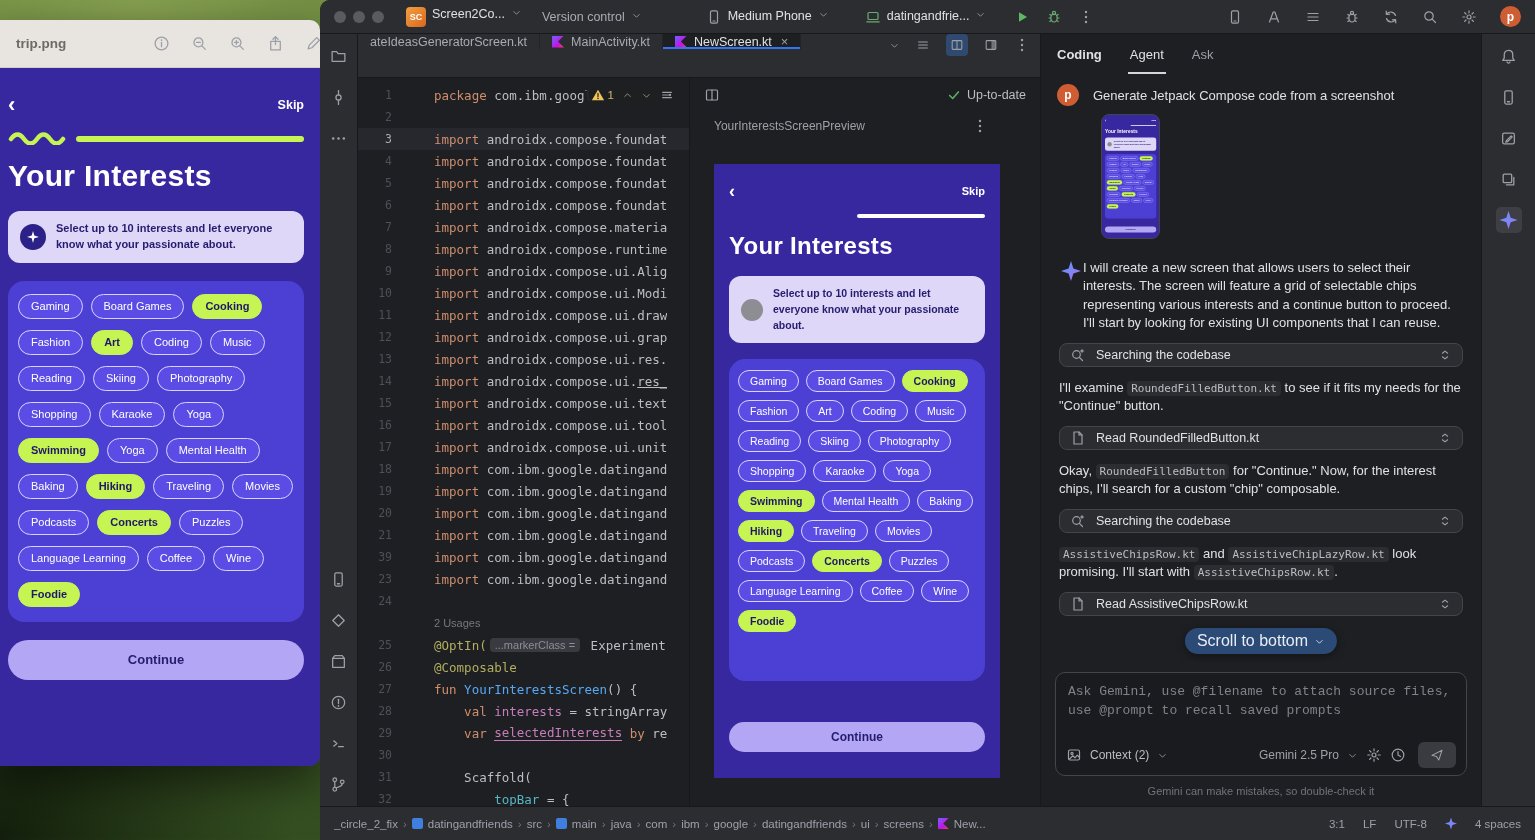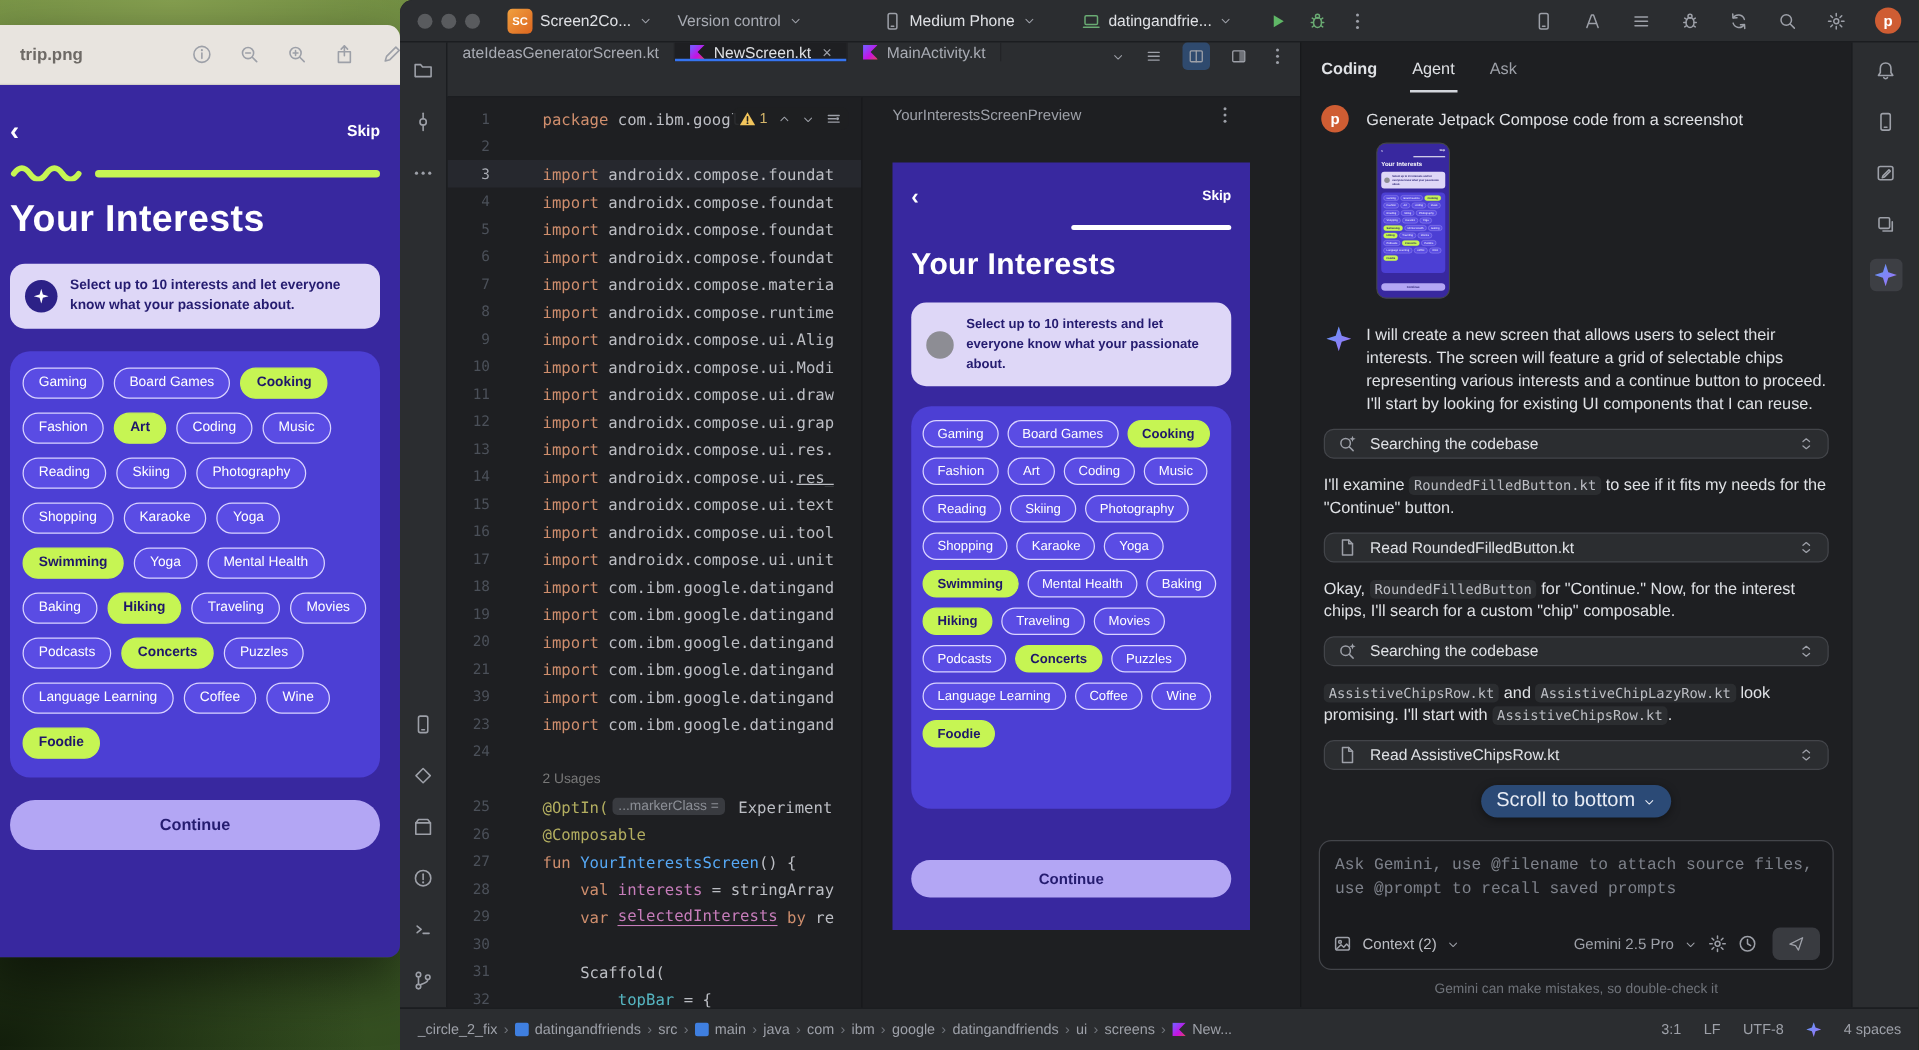--- a/index.html
+++ b/index.html
@@ -74,21 +74,21 @@
 .screen-sm .scr-card-text{font-size:10.5px;line-height:1.5;font-weight:600;}
 .screen-sm .scr-chipwrap{margin-top:16px;padding:11px 9px;gap:8px 7px;height:322px;}
 .screen-sm .chip{height:22px;padding:0 11px;border-radius:11px;font-size:10.5px;}
 .screen-sm .scr-btn{margin-top:auto;margin-bottom:26px;height:30px;border-radius:16px;font-size:12px;}
 
 
 #ide{position:absolute;left:320px;top:0;width:1215px;height:840px;background:#1e1f22;display:flex;flex-direction:column;border-top-left-radius:10px;overflow:hidden;}
 .titlebar{height:34px;flex:0 0 34px;background:#2b2d30;border-bottom:1px solid #17181b;display:flex;align-items:center;padding:0 10px 0 14px;font-size:12.5px;}
 .traffic{display:flex;gap:7px;margin-right:22px;}
 .tl-dot{width:12px;height:12px;border-radius:50%;background:#595b5e;}
-.tl-group{display:flex;align-items:center;gap:6px;}
+.tl-group{display:flex;gap:6px;}
 .sc-badge{width:20px;height:20px;border-radius:4px;background:linear-gradient(135deg,#f0a03f,#dd661f);color:#fff;font-size:9px;font-weight:800;display:grid;place-items:center;}
 .tl-label{color:#dfe1e5;}
 .tl-label.dim{color:#a8abb3;}
 .tl-right{margin-left:auto;display:flex;align-items:center;gap:23px;padding-right:4px;}
 .green{color:#6aab73;}
 
 .main{flex:1;display:flex;min-height:0;}
 .left-strip{width:38px;flex:0 0 38px;background:#2b2d30;border-right:1px solid #17181b;display:flex;flex-direction:column;align-items:center;padding:9px 0;gap:15px;}
 .right-strip{width:54px;flex:0 0 54px;background:#2b2d30;border-left:1px solid #17181b;display:flex;flex-direction:column;align-items:center;padding:9px 0;gap:15px;}
 .strip-btn{width:26px;height:26px;border-radius:5px;display:grid;place-items:center;color:#9da0a8;}
@@ -140,21 +140,21 @@
 .gem-title{font-size:13px;font-weight:700;color:#dfe1e5;}
 .gem-tab{font-size:13px;color:#9da0a8;height:100%;display:flex;align-items:center;position:relative;}
 .gem-tab.active{color:#dfe1e5;}
 .gem-tab.active::after{content:"";position:absolute;bottom:0;left:-2px;right:-2px;height:2px;background:#d3d6dc;}
 .gem-chat{flex:1;min-height:0;overflow:hidden;position:relative;padding:6px 16px 0;}
 .chat-user{display:flex;align-items:center;gap:14px;margin-top:4px;}
 .avatar.sm{width:22px;height:22px;}
 .chat-user-text{color:#dfe1e5;font-size:13px;}
 .attach-thumb{margin:8px 0 0 44px;width:59px;height:125px;border-radius:8px;border:1px solid #43454a;overflow:hidden;background:#38289f;}
 .thumb-screen{transform:scale(.2);transform-origin:0 0;}
-.chat-model{display:flex;gap:12px;margin-top:20px;padding-left:4px;}
+.chat-model{display:flex;gap:2px;margin-top:20px;padding-left:4px;}
 .chat-model .star-ai{flex:0 0 20px;width:20px;height:20px;margin-top:2px;}
 .chat-model.no-icon{margin-top:12px;padding-left:2px;}
 .model-text{color:#dfe1e5;font-size:13px;line-height:1.42;}
 .code-chip{font-family:"DejaVu Sans Mono",monospace;font-size:11px;background:#2b2d30;border-radius:4px;padding:1px 4px;color:#bcbec4;}
 .tool-card{margin:10px 2px 0;height:24px;border:1px solid #43454a;background:#2b2d30;border-radius:8px;display:flex;align-items:center;gap:10px;padding:0 10px;color:#dfe1e5;font-size:12.5px;}
 .tool-card .expander{margin-left:auto;}
 .scroll-pill{position:absolute;left:50%;transform:translateX(-50%);bottom:8px;background:#2b4a76;color:#e8ecf4;font-size:16px;height:26px;display:flex;align-items:center;gap:6px;padding:0 12px;border-radius:14px;box-shadow:0 2px 8px rgba(0,0,0,.4);}
 .scroll-pill .ic{color:#e8ecf4;}
 .gem-input{flex:0 0 104px;margin:10px 14px 0;border:1px solid #43454a;border-radius:10px;background:#1a1b1e;position:relative;padding:10px 12px;}
 .gem-placeholder{color:#7e828b;font-size:13px;line-height:1.45;max-width:390px;font-family:Liberation Mono, monospace;}
@@ -484,28 +484,28 @@
           </i>
         </span>
     </nav>
 
     <div class="center-zone">
       <div class="tabbar">
         <div id="tabs">
             <div class="tab">
               <span class="tab-label">ateIdeasGeneratorScreen.kt</span>
             </div>
+            <div class="tab">
+              <span class="kot-ic"></span>
+              <span class="tab-label">MainActivity.kt</span>
+            </div>
             <div class="tab active">
               <span class="kot-ic"></span>
               <span class="tab-label">NewScreen.kt</span>
               <span class="tab-close">×</span>
-            </div>
-            <div class="tab">
-              <span class="kot-ic"></span>
-              <span class="tab-label">MainActivity.kt</span>
             </div>
           </div>
         <div class="tab-actions">
           <i class="ic sm">
               <svg viewBox="0 0 16 16" fill="none" stroke="currentColor" stroke-width="1.2" stroke-linecap="round" stroke-linejoin="round">
                 <polyline points="4,6.5 8,10.5 12,6.5"></polyline>
               </svg>
             </i>
           <span class="mode-btn">
               <i class="ic md">
@@ -603,20 +603,36 @@
                 <svg viewBox="0 0 16 16" fill="none" stroke="currentColor" stroke-width="1.2" stroke-linecap="round" stroke-linejoin="round">
                   <line x1="3" y1="5" x2="13" y2="5"></line>
                   <line x1="3" y1="8" x2="10" y2="8"></line>
                   <line x1="3" y1="11" x2="13" y2="11"></line>
                   <circle cx="11.5" cy="8" r="1.3" fill="currentColor" stroke="none"></circle>
                 </svg>
               </i>
           </div>
         </div>
         <div class="preview-panel">
+          <div class="preview-toolbar">
+            <i class="ic">
+                <svg viewBox="0 0 16 16" fill="none" stroke="currentColor" stroke-width="1.2" stroke-linecap="round" stroke-linejoin="round">
+                  <rect x="2.5" y="3" width="11" height="10" rx="1"></rect>
+                  <line x1="8" y1="3" x2="8" y2="13"></line>
+                </svg>
+              </i>
+            <span class="uptodate">
+              <i class="ic md">
+                  <svg viewBox="0 0 16 16" fill="none" stroke="currentColor" stroke-width="1.2" stroke-linecap="round" stroke-linejoin="round">
+                    <polyline points="3,8.5 6.5,12 13,4.5" stroke="#5fad65" stroke-width="1.8"></polyline>
+                  </svg>
+                </i>
+              <span>Up-to-date</span>
+            </span>
+          </div>
           <div class="preview-label-row">
             <span>YourInterestsScreenPreview</span>
             <i class="ic">
                 <svg viewBox="0 0 16 16" fill="none" stroke="currentColor" stroke-width="1.2" stroke-linecap="round" stroke-linejoin="round">
                   <circle cx="8" cy="3" r="1.2" fill="currentColor" stroke="none"></circle>
                   <circle cx="8" cy="8" r="1.2" fill="currentColor" stroke="none"></circle>
                   <circle cx="8" cy="13" r="1.2" fill="currentColor" stroke="none"></circle>
                 </svg>
               </i>
           </div>

